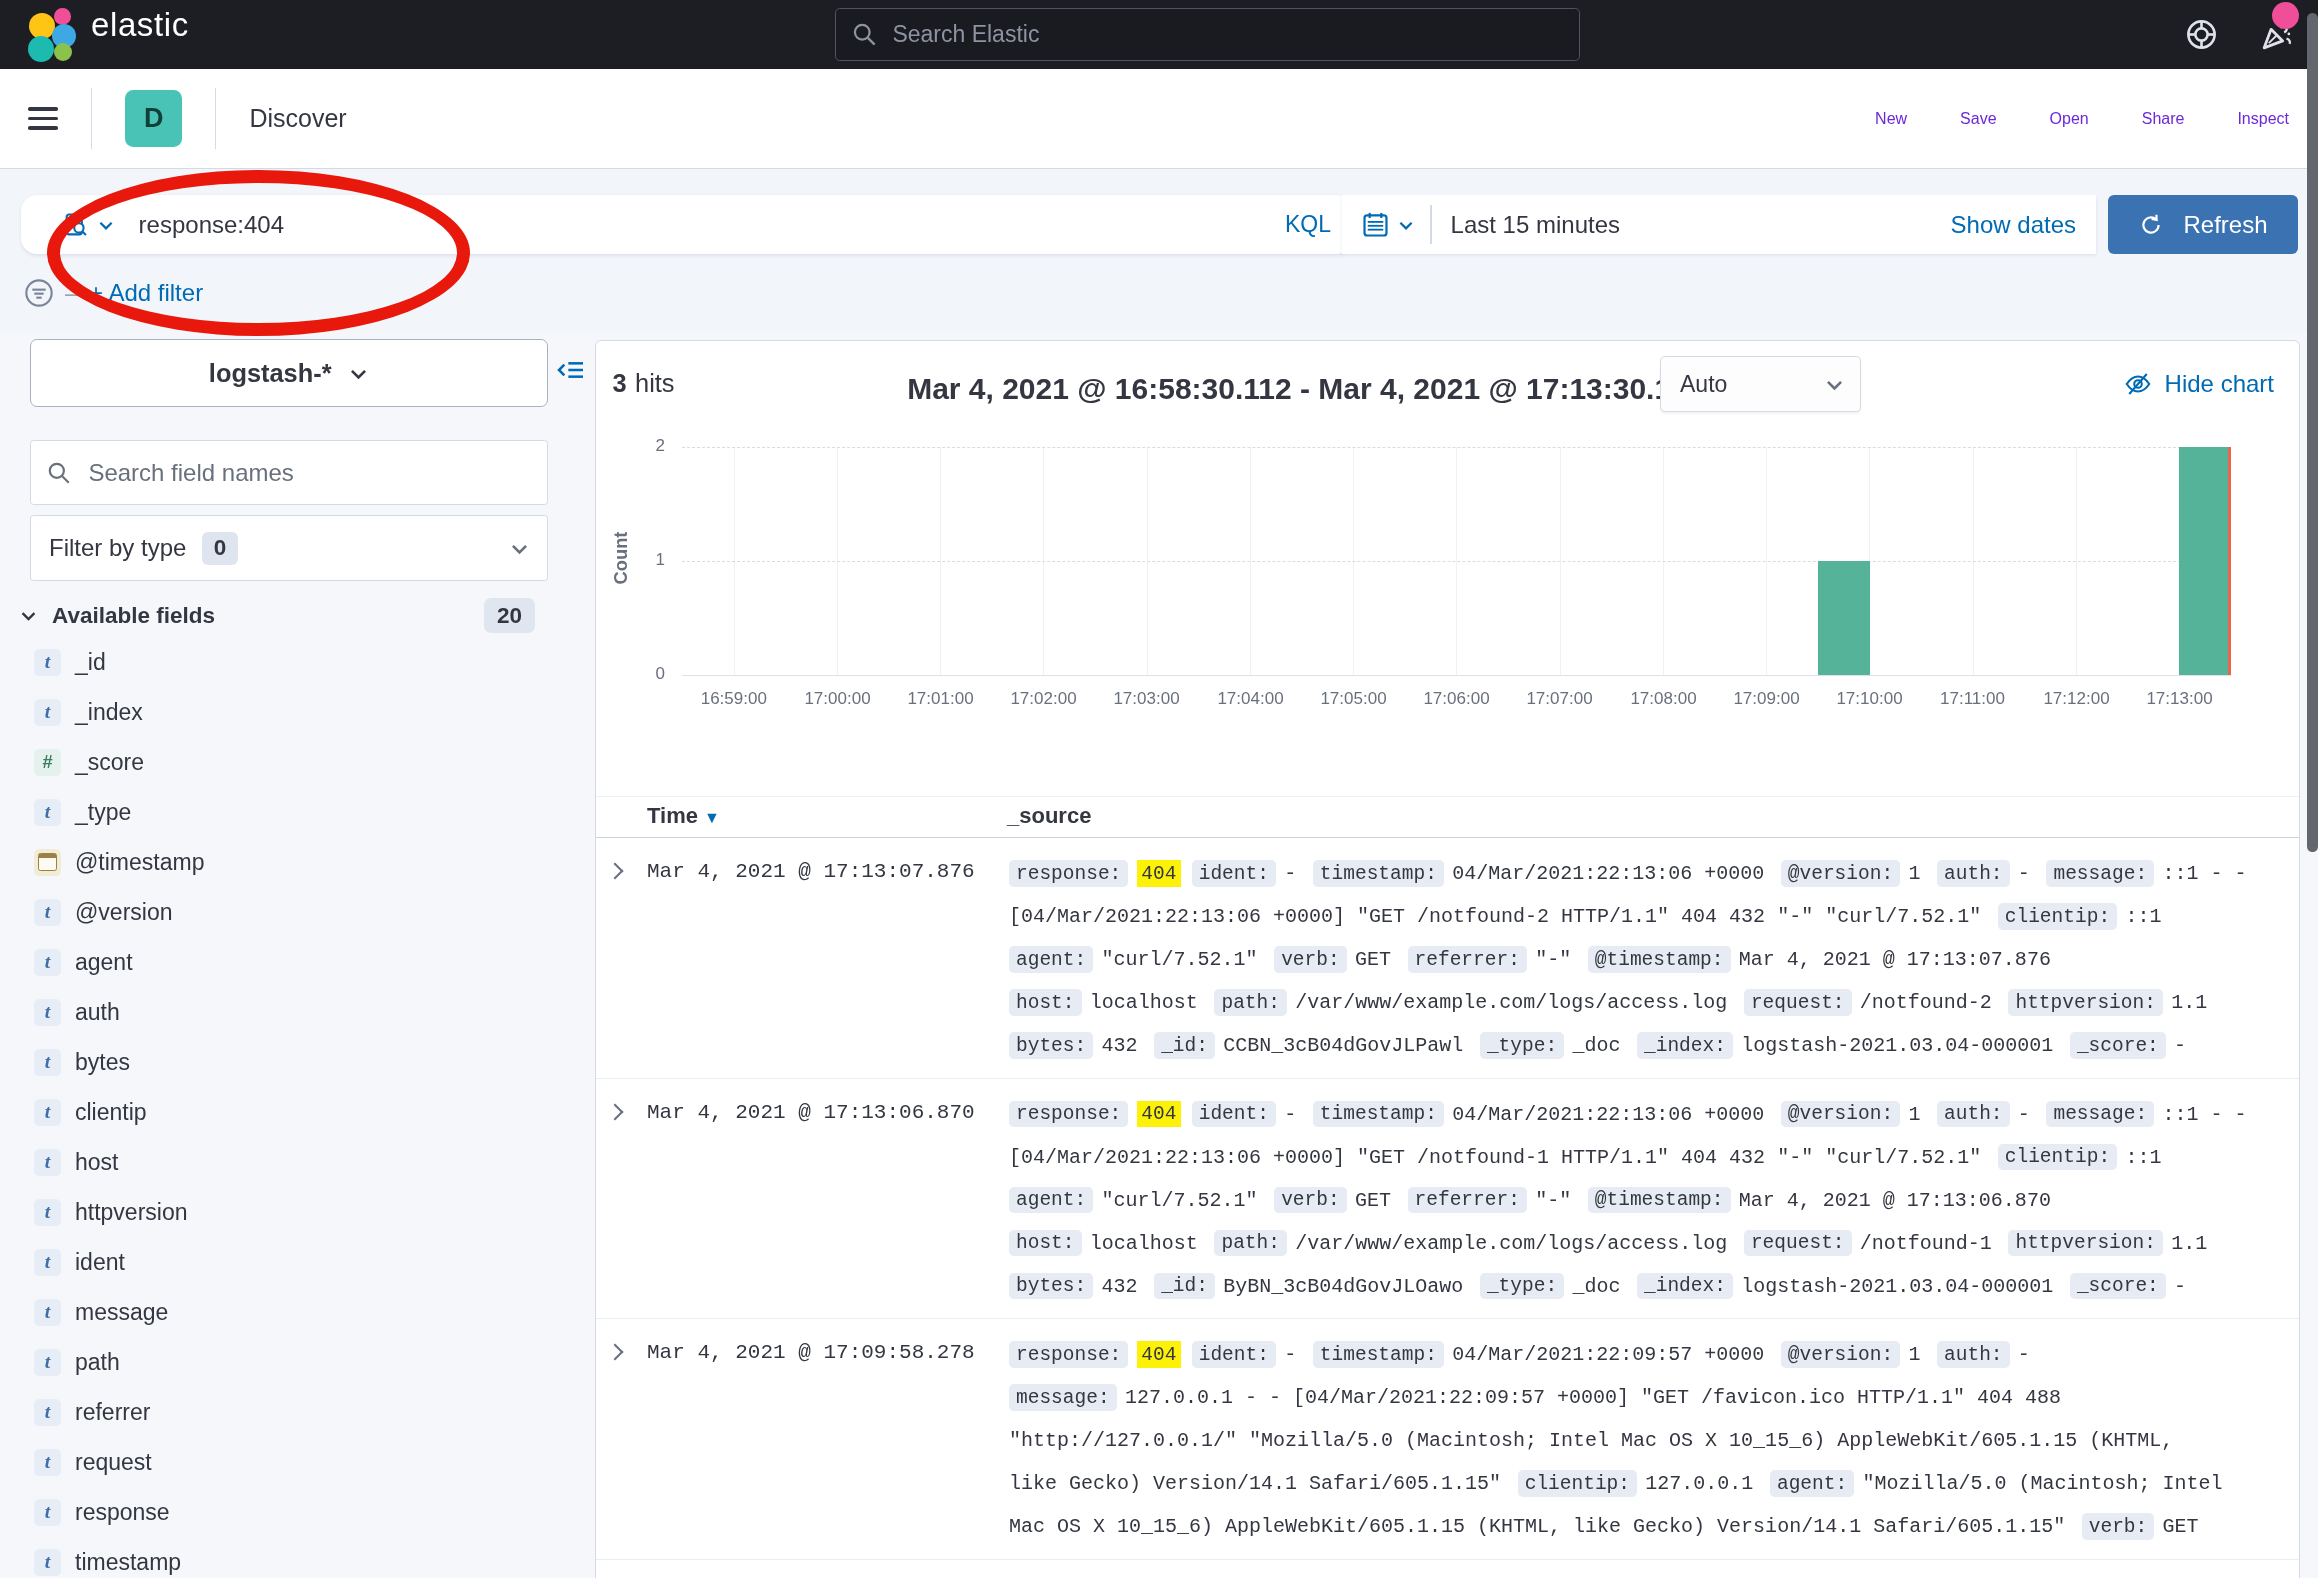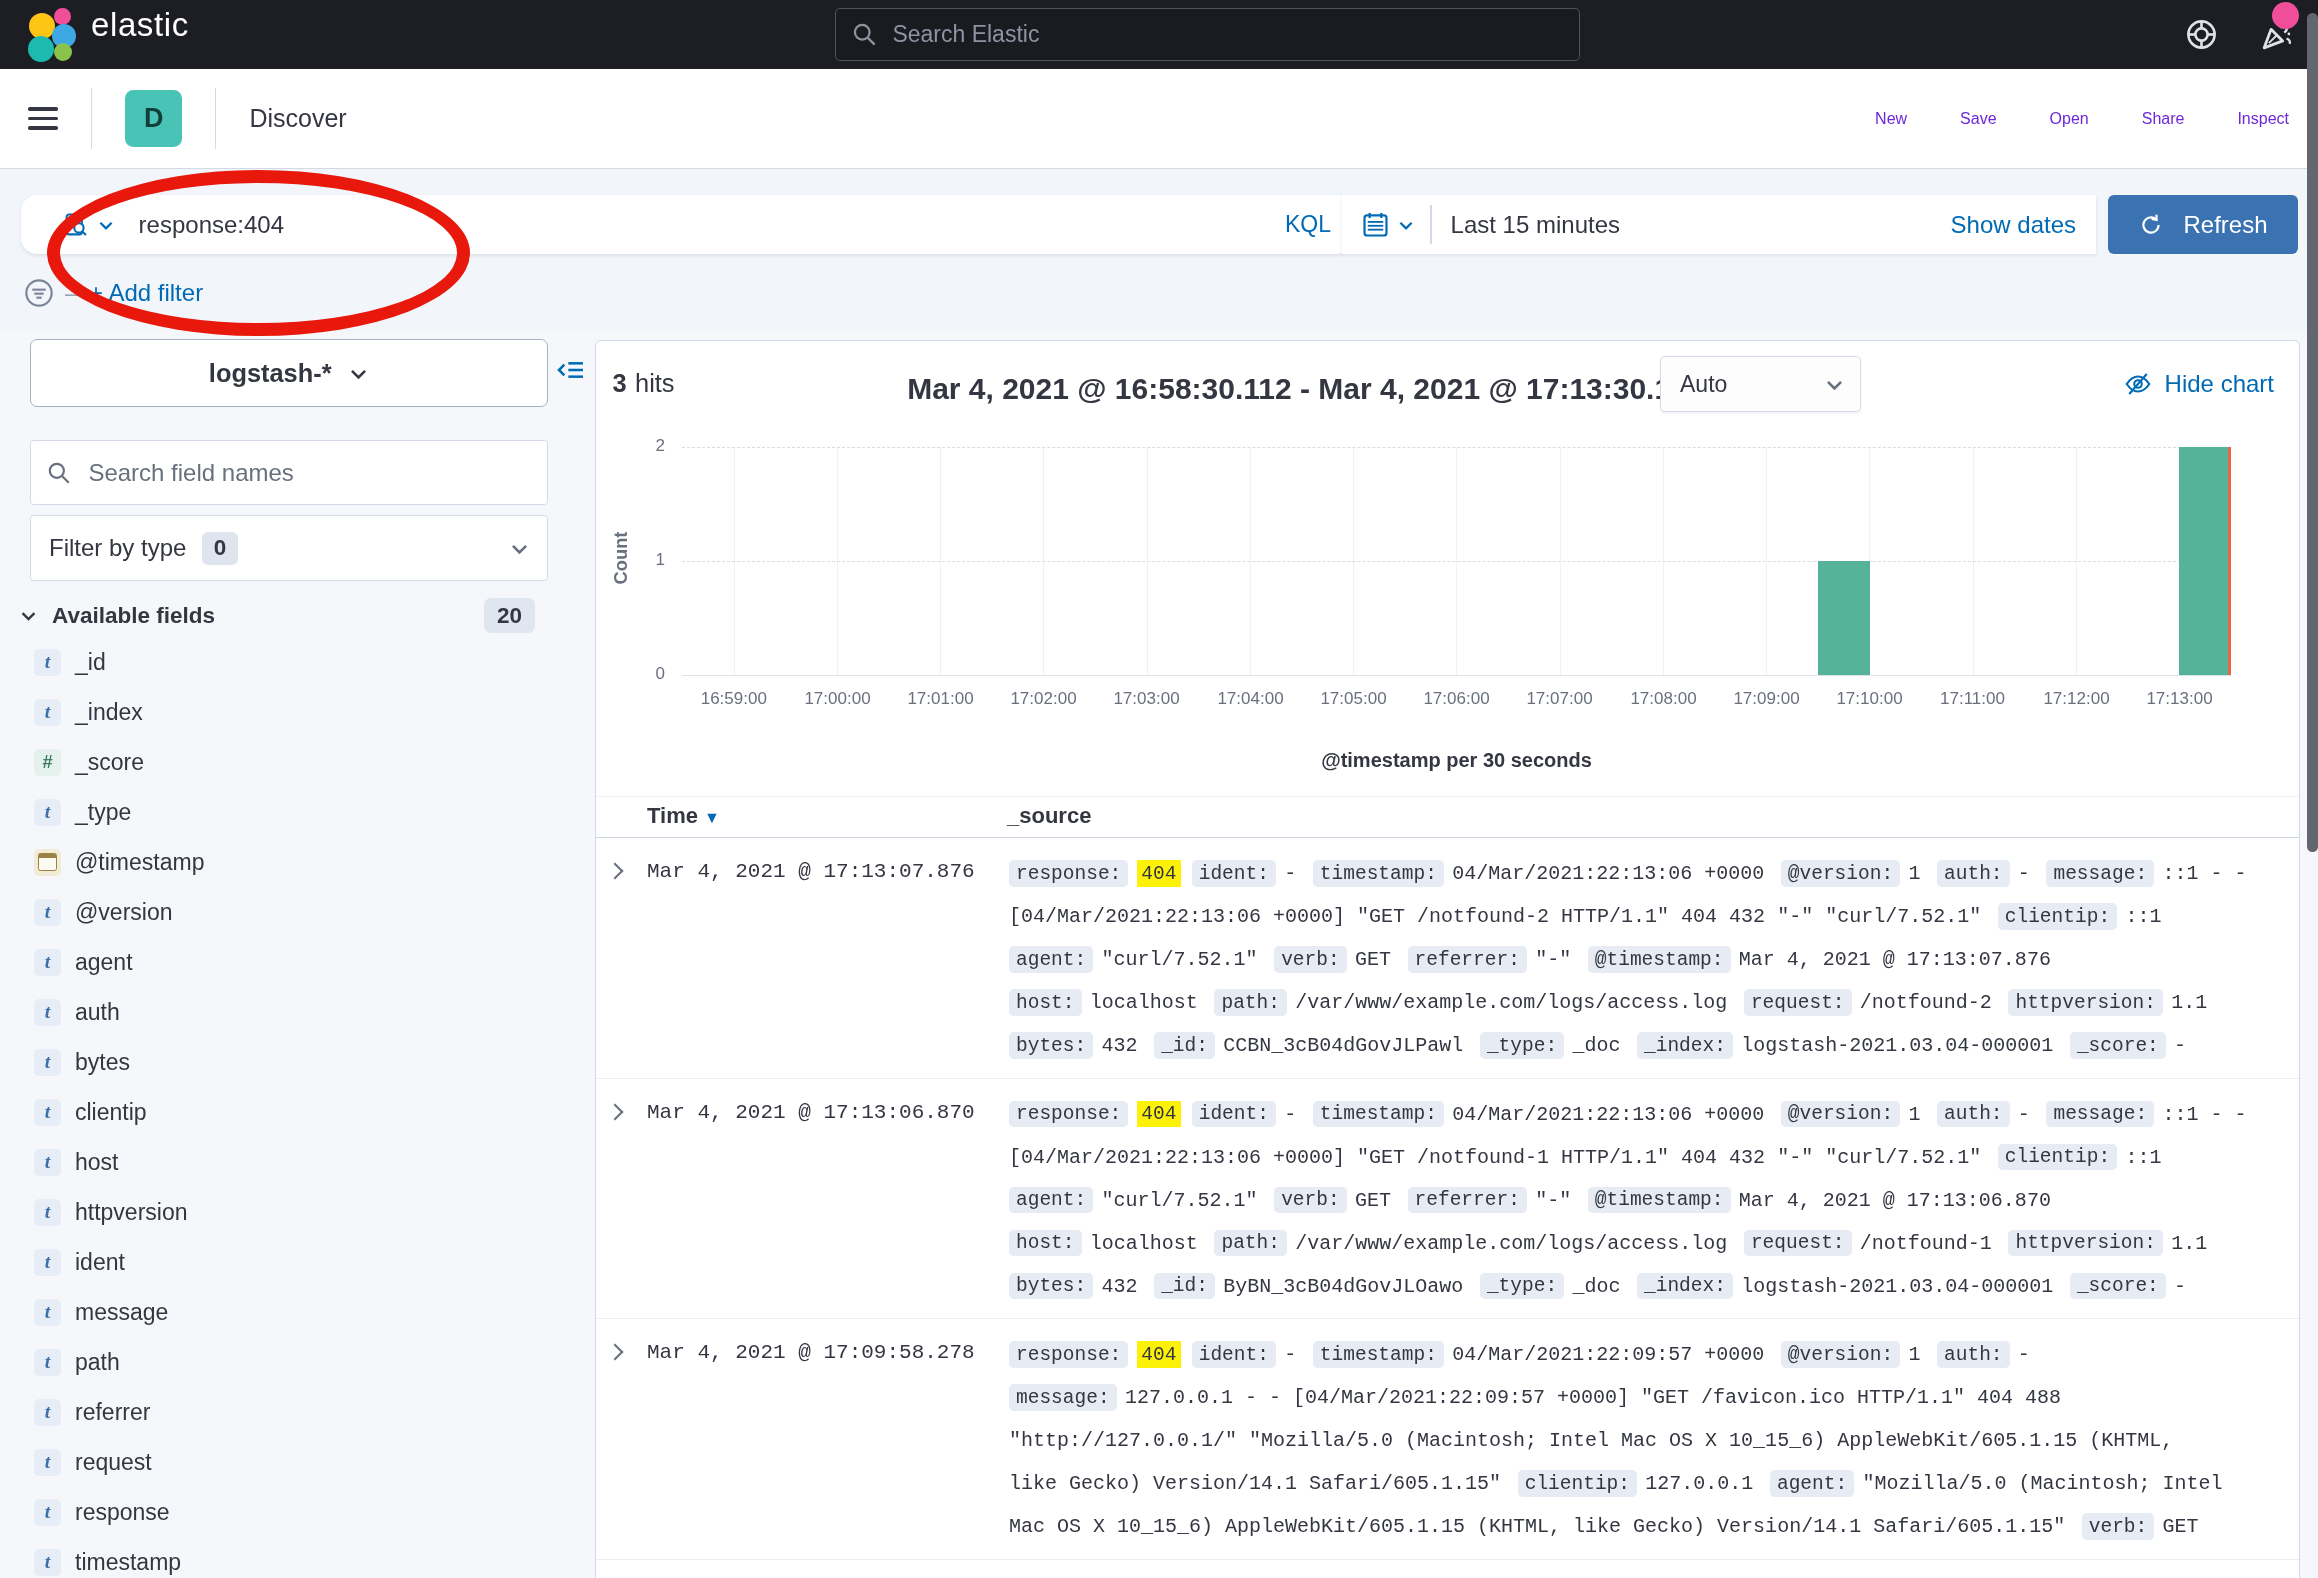--- a/index.html
+++ b/index.html
@@ -435,21 +435,20 @@
         <span class="xtick" style="left: 624px;">17:05:00</span>
         <span class="xtick" style="left: 727px;">17:06:00</span>
         <span class="xtick" style="left: 830px;">17:07:00</span>
         <span class="xtick" style="left: 934px;">17:08:00</span>
         <span class="xtick" style="left: 1037px;">17:09:00</span>
         <span class="xtick" style="left: 1140px;">17:10:00</span>
         <span class="xtick" style="left: 1243px;">17:11:00</span>
         <span class="xtick" style="left: 1347px;">17:12:00</span>
         <span class="xtick" style="left: 1450px;">17:13:00</span>
       </div>
-    <div class="xlabel">@timestamp per 30 seconds</div>
 
     <div class="thead">
       <span class="th-time">
         <span>Time</span><span class="sort">▼</span>
       </span>
       <span class="th-src">_source</span>
     </div>
     <div class="tbody">
         <div class="drow">
           <div class="exp">

